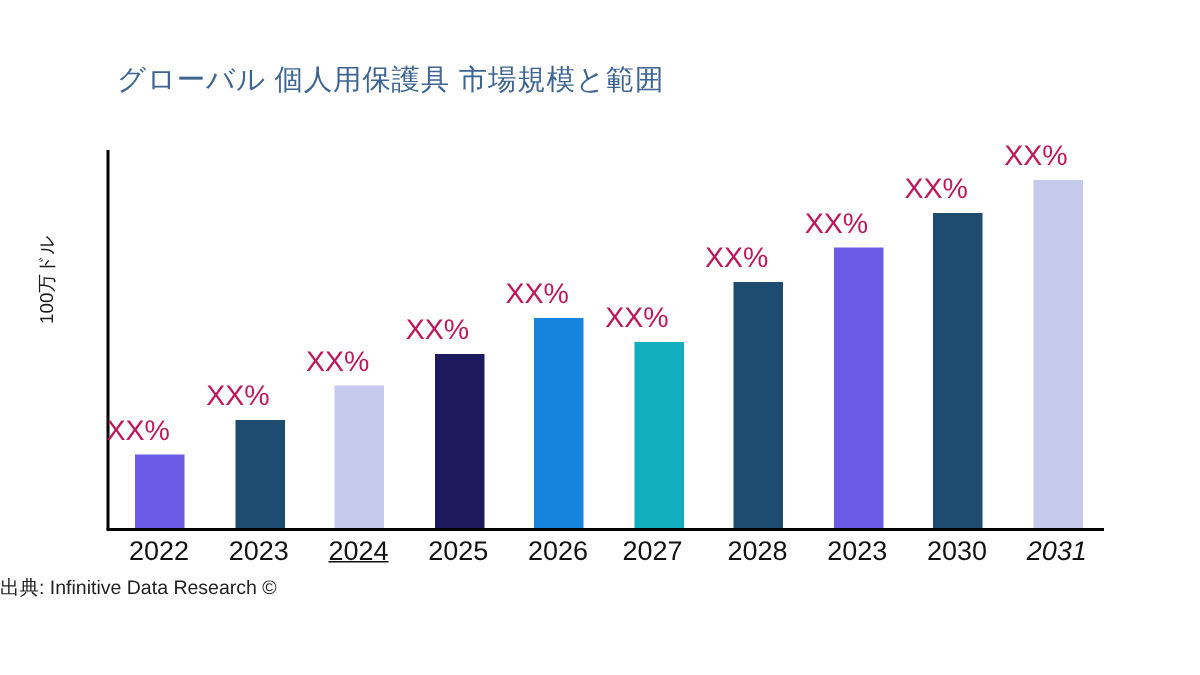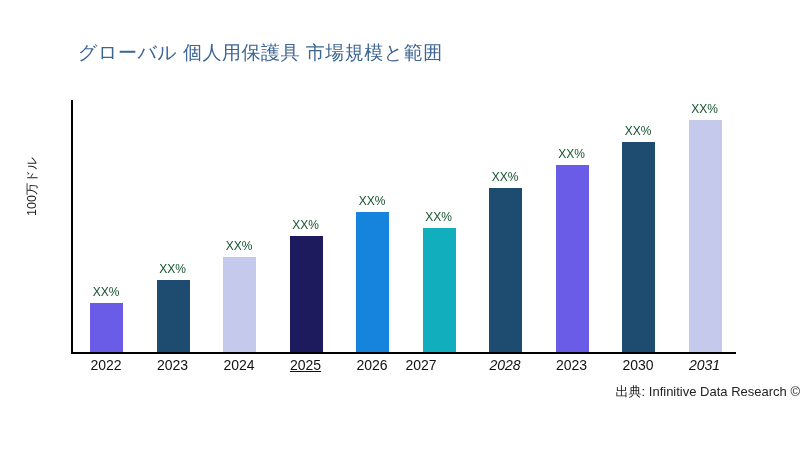--- a/index.html
+++ b/index.html
@@ -78,39 +78,38 @@
   .bar {
     position: absolute;
     left: 19px;
     bottom: 0;
     width: 33px;
   }
   .bar-value {
     position: absolute;
     left: 0;
     width: 70px;
-    text-align: center;
-    font-size: 12px;
-    color: #14532d;
+    font-size: 19px;
+    color: #be185d;
     white-space: nowrap;
   }
   .x-tick-label {
     position: absolute;
     top: 357px;
     width: 70px;
     text-align: center;
-    font-size: 14px;
+    font-size: 18px;
     color: #111111;
   }
   #source-note {
     position: absolute;
     left: 0;
     top: 383px;
     width: 800px;
-    text-align: right;
+    text-align: left;
     font-size: 13px;
     color: #222222;
   }
 </style>
 </head>
 <body>
 
 <div id="chart-root">
 
   <div id="chart-title">グローバル 個人用保護具 市場規模と範囲</div>
@@ -129,41 +128,41 @@
       <div class="x-tick-label" style="left: 71px;">2022</div>
       <div class="bar-group" style="left: 137.5px;">
         <div class="bar" style="height: 72px; background: rgb(30, 75, 112);"></div>
         <div class="bar-value" style="bottom: 76px;">XX%</div>
       </div>
       <div class="x-tick-label" style="left: 137.5px;">2023</div>
       <div class="bar-group" style="left: 204px;">
         <div class="bar" style="height: 95px; background: rgb(197, 202, 236);"></div>
         <div class="bar-value" style="bottom: 99px;">XX%</div>
       </div>
-      <div class="x-tick-label" style="left: 204px;">2024</div>
+      <div class="x-tick-label" style="left: 204px; text-decoration: underline;">2024</div>
       <div class="bar-group" style="left: 270.5px;">
         <div class="bar" style="height: 116px; background: rgb(30, 26, 94);"></div>
         <div class="bar-value" style="bottom: 120px;">XX%</div>
       </div>
-      <div class="x-tick-label" style="left: 270.5px; text-decoration: underline;">2025</div>
+      <div class="x-tick-label" style="left: 270.5px;">2025</div>
       <div class="bar-group" style="left: 337px;">
         <div class="bar" style="height: 140px; background: rgb(22, 131, 220);"></div>
         <div class="bar-value" style="bottom: 144px;">XX%</div>
       </div>
       <div class="x-tick-label" style="left: 337px;">2026</div>
       <div class="bar-group" style="left: 403.5px;">
         <div class="bar" style="height: 124px; background: rgb(17, 174, 190);"></div>
         <div class="bar-value" style="bottom: 128px;">XX%</div>
       </div>
-      <div class="x-tick-label" style="left: 386px;">2027</div>
+      <div class="x-tick-label" style="left: 400px;">2027</div>
       <div class="bar-group" style="left: 470px;">
         <div class="bar" style="height: 164px; background: rgb(30, 75, 112);"></div>
         <div class="bar-value" style="bottom: 168px;">XX%</div>
       </div>
-      <div class="x-tick-label" style="left: 470px; font-style: italic;">2028</div>
+      <div class="x-tick-label" style="left: 470px;">2028</div>
       <div class="bar-group" style="left: 536.5px;">
         <div class="bar" style="height: 187px; background: rgb(107, 92, 231);"></div>
         <div class="bar-value" style="bottom: 191px;">XX%</div>
       </div>
       <div class="x-tick-label" style="left: 536.5px;">2023</div>
       <div class="bar-group" style="left: 603px;">
         <div class="bar" style="height: 210px; background: rgb(30, 75, 112);"></div>
         <div class="bar-value" style="bottom: 214px;">XX%</div>
       </div>
       <div class="x-tick-label" style="left: 603px;">2030</div>

